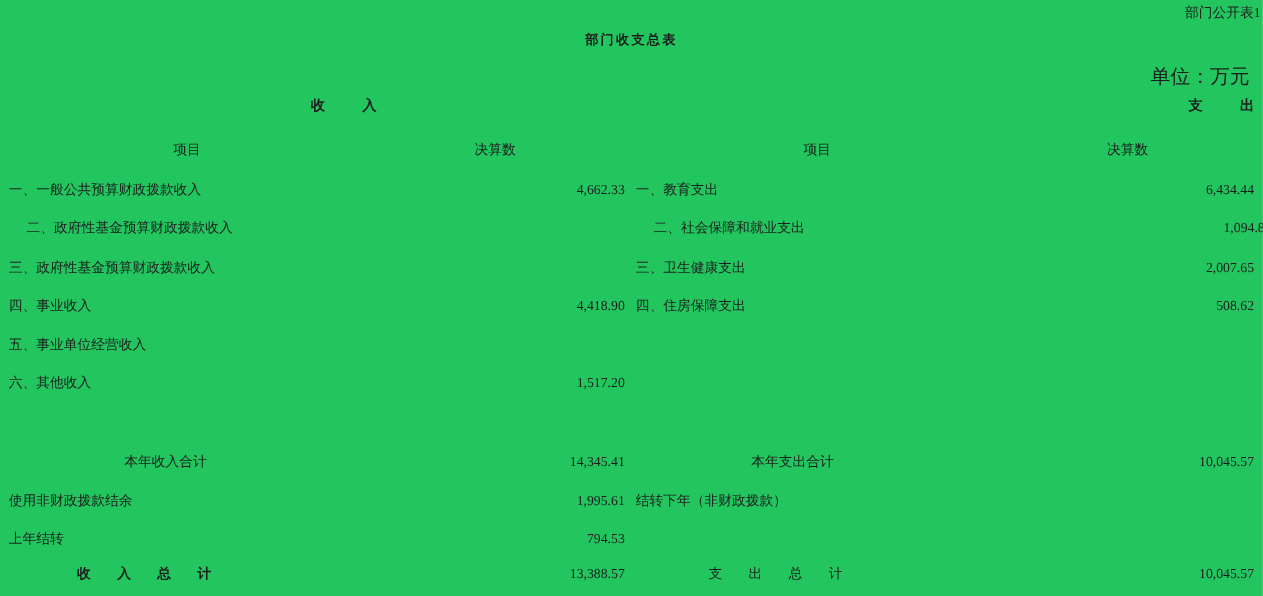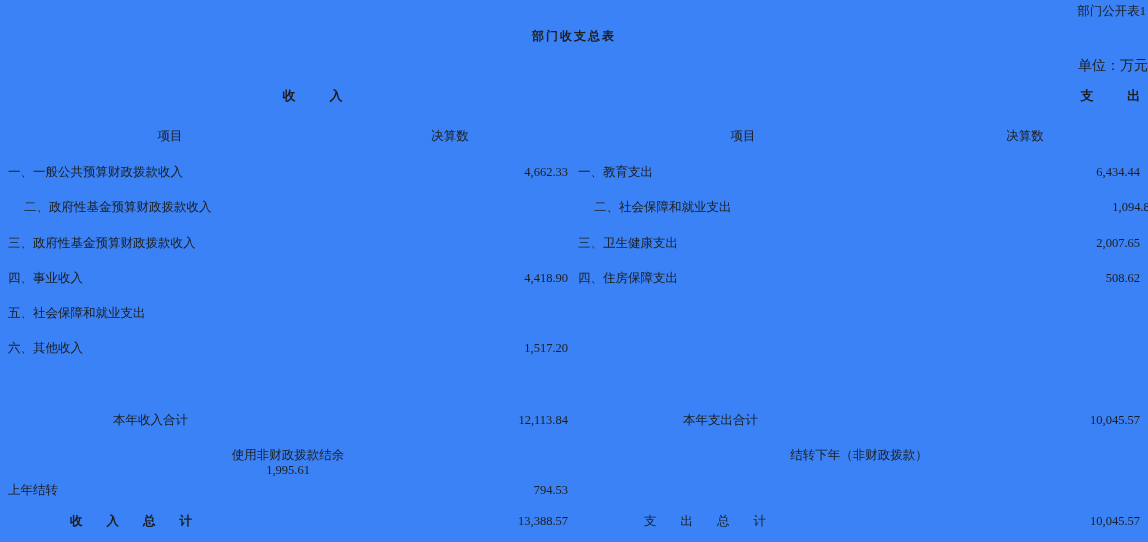--- a/index.html
+++ b/index.html
@@ -1,42 +1,42 @@
 <!DOCTYPE html>
 <html><head>
 <meta charset="utf-8">
 <style>
   html,body{margin:0;padding:0;}
   .page{
     position:relative;
     width:1148px;height:542px;
-    background:#3b82f6;
+    background:#22c55e;
     color:#1d1d1d;
     font-family:"Liberation Serif","DejaVu Serif",serif;
     font-size:12.5px;
     overflow:hidden;
   }
   .abs{position:absolute;white-space:nowrap;}
   .corner-note{top:3px;right:2px;font-size:12.5px;}
   .doc-title{top:28px;left:0;width:100%;text-align:center;font-size:12px;font-weight:bold;letter-spacing:2px;}
-  .unit-note{top:57px;right:0;font-size:14px;}
+  .unit-note{top:57px;right:12px;font-size:18px;}
   .section-head{top:87px;font-size:13px;font-weight:bold;letter-spacing:2.6em;text-indent:2.6em;text-align:center;margin-left:26px;}
   .section-head.left{left:0;width:573px;}
   .section-head.right{left:573px;width:575px;text-align:right;}
   .col-head{top:128px;font-size:12.5px;}
   .ch-item-l{left:120px;width:100px;text-align:center;}
   .ch-amount-l{left:400px;width:100px;text-align:center;}
   .ch-item-r{left:693px;width:100px;text-align:center;}
   .ch-amount-r{left:975px;width:100px;text-align:center;}
-  .rowline{display:flex;justify-content:space-between;height:15px;line-height:15px;align-items:center;}
+  .rowline{display:flex;justify-content:space-between;height:15px;line-height:15px;}
   .rows-left .rowline{position:absolute;left:8px;width:560px;}
   .rows-right .rowline{position:absolute;left:578px;width:562px;}
   .r0{top:165px;}.r1{top:200px;margin-left:16px;}.r2{top:236px;}.r3{top:271px;}.r4{top:306px;}.r5{top:341px;gap:20px;}
   .subtotal-row{top:413px;}
-  .carry-row{top:448px;flex-direction:column;}
+  .carry-row{top:448px;}
   .prev-row{top:483px;}
   .total-row{top:514px;}
   .indent-sub{padding-left:105px;}
   .total-label{letter-spacing:24px;padding-left:62px;font-weight:bold;}
   .total-label-r{letter-spacing:24px;padding-left:66px;}
   .val{text-align:right;}
 </style>
 </head>
 <body>
 
@@ -65,31 +65,31 @@
     </div>
     <div class="rowline r2">
       <span>三、政府性基金预算财政拨款收入</span>
       <span class="val"></span>
     </div>
     <div class="rowline r3">
       <span>四、事业收入</span>
       <span class="val">4,418.90</span>
     </div>
     <div class="rowline r4">
-      <span>五、社会保障和就业支出</span>
+      <span>五、事业单位经营收入</span>
       <span class="val"></span>
     </div>
     <div class="rowline r5">
       <span>六、其他收入</span>
       <span class="val">1,517.20</span>
     </div>
 
     <div class="rowline subtotal-row">
       <span class="indent-sub">本年收入合计</span>
-      <span class="val">12,113.84</span>
+      <span class="val">14,345.41</span>
     </div>
     <div class="rowline carry-row">
       <span>使用非财政拨款结余</span>
       <span class="val">1,995.61</span>
     </div>
     <div class="rowline prev-row">
       <span>上年结转</span>
       <span class="val">794.53</span>
     </div>
     <div class="rowline total-row">

